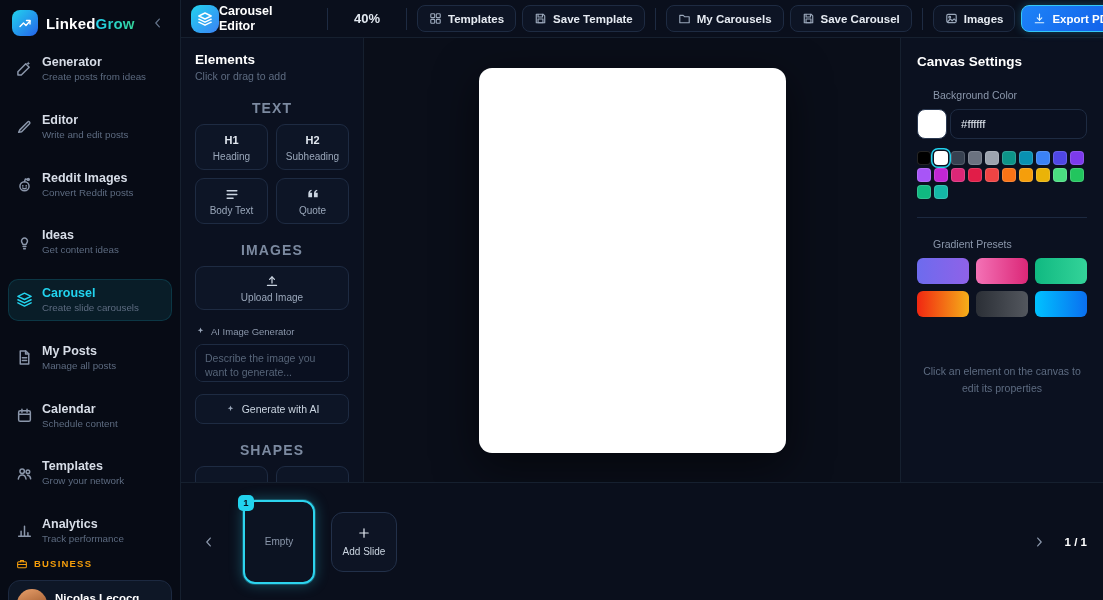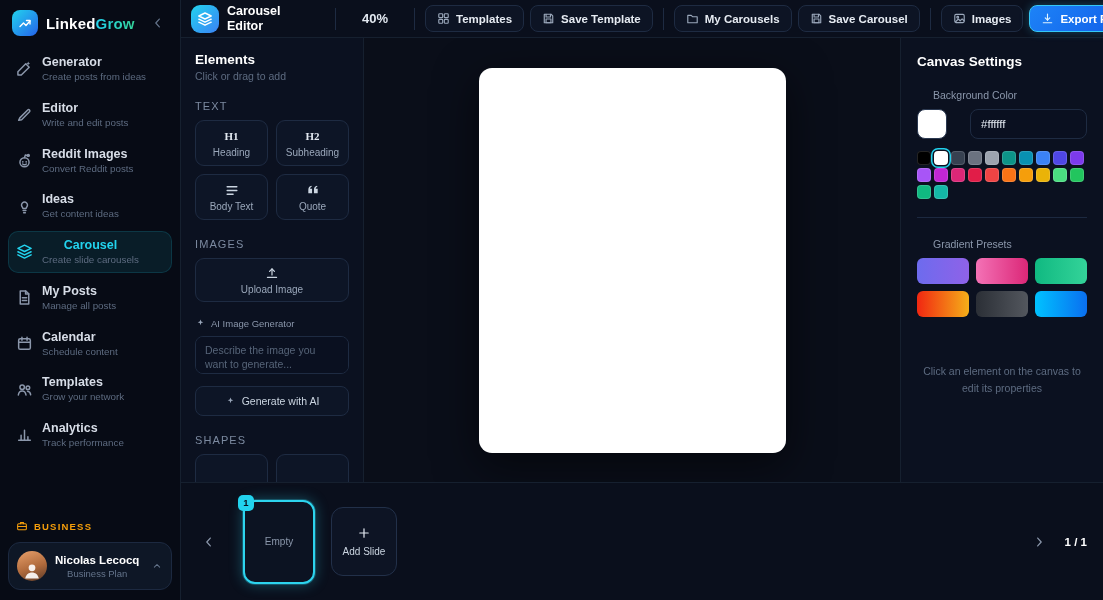--- a/index.html
+++ b/index.html
@@ -18,72 +18,72 @@
              background:#070b15; border-right:1px solid #16202f;
              display:flex; flex-direction:column; z-index:4; }
   .logo-row { display:flex; align-items:center; gap:8px; padding:10px 12px 8px; }
   .logo-mark { width:26px; height:26px; border-radius:8px; color:#fff; padding:5px;
                background:linear-gradient(135deg,#22d3ee,#2563eb); }
   .logo-text { font-size:15px; font-weight:700; color:#fff; letter-spacing:.2px; }
   .logo-text .grow { background:linear-gradient(90deg,#22d3ee,#34d399);
                      -webkit-background-clip:text; background-clip:text; color:transparent; }
   .collapse-btn { margin-left:auto; width:20px; height:20px; color:#64748b; padding:3px; cursor:pointer; }
 
-  .nav { flex:0 0 auto; padding:4px 8px 0; display:flex; flex-direction:column; gap:4px; }
+  .nav { flex:0 0 auto; padding:4px 8px 0; display:flex; flex-direction:column; gap:16px; }
   .nav-item { display:flex; align-items:center; gap:9px; padding:7px 8px; border-radius:10px; cursor:pointer; }
   .nav-item .nav-ic { width:17px; height:17px; color:#8b97ab; padding:0; }
   .nav-txt { display:block; min-width:0; }
   .nav-label { display:block; font-size:12.5px; font-weight:600; color:#d7dde7; line-height:1.2; }
   .nav-desc { display:block; font-size:9.8px; color:#5d6b80; margin-top:1px; line-height:1.2; }
-  .nav-item.active { background:rgba(34,211,238,.09); box-shadow:inset 0 0 0 1px rgba(34,211,238,.15);text-align:center; }
+  .nav-item.active { background:rgba(34,211,238,.09); box-shadow:inset 0 0 0 1px rgba(34,211,238,.15); }
   .nav-item.active .nav-label, .nav-item.active .nav-ic { color:#22d3ee; }
 
   .biz-label { margin-top:auto; display:flex; align-items:center; gap:6px; padding:6px 16px 4px;
                color:#f59e0b; font-size:9.5px; font-weight:700; letter-spacing:1.2px; }
   .biz-ic { width:12px; height:12px; color:#f59e0b; }
   .user-card { margin:6px 8px 10px; background:#0e1726; border:1px solid #1c2940; border-radius:12px;
                padding:8px; display:flex; align-items:center; gap:8px; cursor:pointer;text-align:center; }
   .avatar { width:30px; height:30px; border-radius:50%; overflow:hidden; flex:none;
             background:linear-gradient(160deg,#e8a06b 0%,#b06a3c 55%,#5b3a28 100%);
             display:flex; align-items:flex-end; justify-content:center; }
   .av-ic { width:20px; height:20px; color:#fff; opacity:.9; }
   .user-meta { min-width:0; }
   .user-name { display:block; font-size:11.5px; font-weight:700; color:#fff; line-height:1.25; }
   .user-plan { display:block; font-size:9.5px; color:#64748b; }
   .chev-up { margin-left:auto; width:12px; height:12px; color:#64748b; }
 
   
   .header { position:absolute; left:181px; right:0; top:0; height:38px; background:#0a0f1c;
             border-bottom:1px solid #16202f; display:flex; align-items:center; padding:0 10px; gap:6px; z-index:3; }
-  .doc-title { display:flex; align-items:center; gap:8px; margin-right:10px; }
+  .doc-title { display:flex; align-items:center; margin-right:10px; }
   .doc-icon { width:28px; height:28px; border-radius:9px; padding:6px; color:#fff;
               background:linear-gradient(135deg,#22d3ee,#3b82f6); }
   .doc-name { font-size:12.5px; font-weight:700; color:#fff; line-height:1.15; width:60px; }
   .ibtn { width:24px; height:24px; border-radius:6px; display:flex; align-items:center; justify-content:center;
           color:#94a3b8; cursor:pointer; padding:4px; }
   .vsep { width:1px; height:22px; background:#1e2b42; margin:0 4px; flex:none; }
   .zoom-label { font-size:13px; font-weight:600; color:#e2e8f0; margin:0 2px; }
   .tbtn { height:27px; display:inline-flex; align-items:center; gap:6px; padding:0 11px; border-radius:8px;
           background:#0d1424; border:1px solid #1e2b42; color:#e6ebf2; font-size:11.5px; font-weight:600;
           cursor:pointer; white-space:nowrap; }
   .tbtn .ic { width:13px; height:13px; color:#9aa7ba; }
   .tbtn.primary { background:linear-gradient(135deg,#1d83f7,#115ce8); border:1px solid #35c8f5; color:#fff;
                   box-shadow:0 0 10px rgba(53,200,245,.3); }
   .tbtn.primary .ic { color:#dff4ff; }
 
   
   .elements { position:absolute; left:181px; top:38px; width:183px; bottom:110px; background:#0b1120;
               border-right:1px solid #16202f; padding:14px 14px 0; overflow:hidden; z-index:2; }
   .panel-title { font-size:13.5px; font-weight:700; color:#fff; }
   .panel-sub { font-size:10.5px; color:#5d6b80; margin-top:3px; }
-  .sec-label { font-size:11px; font-weight:400; letter-spacing:1.1px; color:#7c8aa0; margin:18px 0 8px; }
+  .sec-label { font-size:14px; font-weight:700; letter-spacing:1.1px; color:#7c8aa0; margin:18px 0 8px;text-align:center; }
   .el-grid { display:grid; grid-template-columns:1fr 1fr; gap:8px; }
   .el-btn { height:46px; background:#0d1526; border:1px solid #1e2b42; border-radius:9px;
             display:flex; flex-direction:column; align-items:center; justify-content:center; gap:3px; cursor:pointer; }
-  .el-btn .eicon { height:15px; width:16px; color:#cbd5e1; align-items:center; justify-content:center;font-family:Liberation Serif, serif; }
+  .el-btn .eicon { height:15px; width:16px; color:#cbd5e1; align-items:center; justify-content:center; }
   .elabel { font-size:10px; color:#9aa7ba; }
   .upload-btn { height:44px; width:100%; background:#0d1526; border:1px solid #1e2b42; border-radius:9px;
                 display:flex; flex-direction:column; align-items:center; justify-content:center; gap:4px; cursor:pointer; }
   .up-ic { width:14px; height:14px; color:#cbd5e1; }
   .ai-label { display:flex; align-items:center; gap:5px; margin:16px 0 7px; font-size:9.5px; color:#8b97ab; }
   .sparkle { width:11px; height:11px; color:#9aa7ba; }
   .prompt { width:100%; height:38px; background:#0a1020; border:1px solid #1e2b42; border-radius:8px;
             padding:6px 9px; font-size:10.5px; color:#e2e8f0; resize:none; font-family:inherit; line-height:1.35; }
   .prompt::placeholder { color:#566478; }
   .gen-btn { margin-top:8px; width:100%; height:30px; background:#0d1526; border:1px solid #1e2b42; border-radius:8px;
@@ -92,21 +92,21 @@
   
   .canvas-area { position:absolute; left:364px; right:203px; top:38px; bottom:118px; background:#0a0e19;
                  display:flex; align-items:center; justify-content:center; }
   .canvas { width:307px; height:385px; background:#fff; border-radius:13px;
             box-shadow:0 12px 44px rgba(0,0,0,.55); cursor:pointer; }
 
   
   .rpanel { position:absolute; left:900px; right:0; top:38px; bottom:118px; background:#0b1120;
             border-left:1px solid #16202f; padding:16px; overflow:hidden; z-index:2; }
   .field-label { font-size:10.5px; color:#8b97ab; margin:20px 16px 8px; }
-  .color-row { display:flex; gap:23px; align-items:flex-start; }
+  .color-row { display:flex; gap:3px; align-items:flex-start; }
   .color-swatch-lg { width:30px; height:30px; border-radius:8px; border:1px solid #2a3850; flex:none; cursor:pointer; }
   .color-input { flex:1; height:30px; background:#0a1020; border:1px solid #1e2b42; border-radius:8px;
                  color:#e2e8f0; font-size:11.5px; padding:0 10px; font-family:inherit; min-width:0; }
   .palette { margin-top:12px; display:flex; flex-wrap:wrap; gap:3px; }
   .swatch { width:14px; height:14px; border-radius:4px; cursor:pointer;
             box-shadow:inset 0 0 0 1px rgba(255,255,255,.14); }
   .swatch.selected { box-shadow:0 0 0 1.5px #0b1120, 0 0 0 3px #22d3ee; }
   .divider { border:none; border-top:1px solid #1c2940; margin:18px 0 0; }
   .gradients { display:grid; grid-template-columns:1fr 1fr 1fr; gap:7px; }
   .gswatch { height:26px; border-radius:6px; cursor:pointer; }
@@ -116,21 +116,21 @@
   .slidesbar { position:absolute; left:181px; right:0; bottom:0; height:118px; background:#0a0f1c;
                border-top:1px solid #16202f; display:flex; align-items:center; padding:0 16px; gap:12px; z-index:3; }
   .nav-chev { width:24px; height:24px; color:#8b97ab; padding:5px; cursor:pointer; }
   .slide-strip { flex:1; display:flex; align-items:center; gap:16px; padding-left:10px; }
   .slide-thumb { position:relative; width:72px; height:84px; background:#0c1322; border:2px solid #2dd4ee;
                  border-radius:12px; display:flex; align-items:center; justify-content:center; cursor:pointer;
                  box-shadow:0 0 0 1px rgba(45,212,238,.25), 0 0 14px rgba(45,212,238,.35); }
   .slide-num { position:absolute; top:-7px; left:-7px; width:16px; height:16px; background:#22d3ee; color:#07101e;
                font-size:9.5px; font-weight:700; border-radius:5px; display:flex; align-items:center; justify-content:center; }
   .slide-label { font-size:10px; color:#8b97ab; }
-  .add-slide { width:66px; height:69px; background:#0d1424; border:1px solid #223049; border-radius:12px;
+  .add-slide { width:66px; height:60px; background:#0d1424; border:1px solid #223049; border-radius:12px;
                display:flex; flex-direction:column; align-items:center; justify-content:center; gap:6px; cursor:pointer; }
   .add-plus { width:14px; height:14px; color:#e2e8f0; }
   .add-label { font-size:10px; color:#cbd5e1; }
   .counter { font-size:11.5px; color:#fff; font-weight:600; margin-left:2px; white-space:nowrap; }
 </style>
 </head>
 <body>
 
 <div class="app">
 

